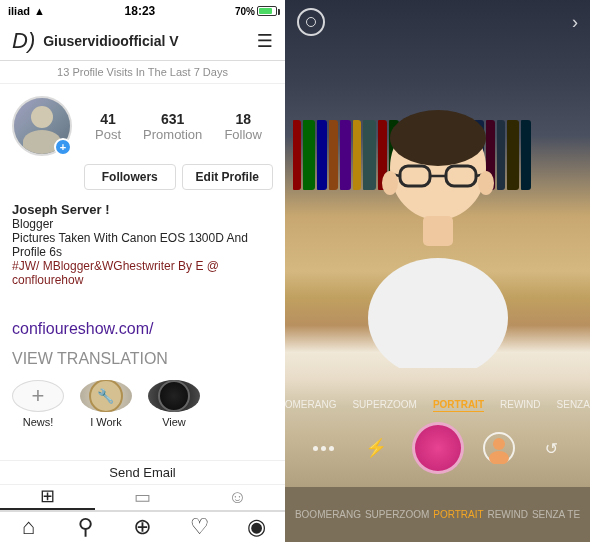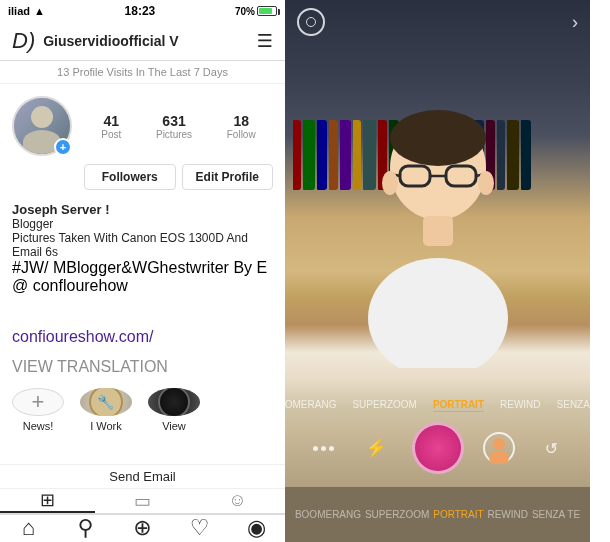--- a/index.html
+++ b/index.html
@@ -160,21 +160,21 @@
     }
 
     .stats-row {
       display: flex;
       flex: 1;
       justify-content: space-around;
       text-align: center;
     }
     .stat-item { display: flex; flex-direction: column; align-items: center; }
     .stat-number { font-size: 14px; font-weight: 600; color: #262626; }
-    .stat-label { font-size: 10px; color: #8e8e8e; }
+    .stat-label { font-size: 13px; color: #8e8e8e; }
 
     
     .action-buttons {
       display: flex;
       gap: 6px;
       padding: 0 12px 10px 12px;
       margin-left: 72px;
     }
     .btn-promotion {
       flex: 1;
@@ -212,22 +212,22 @@
     }
     .bio-title {
       font-size: 12px;
       color: #262626;
     }
     .bio-desc {
       font-size: 12px;
       color: #262626;
     }
     .bio-hashtag {
-      font-size: 16px;
-      color: #000000;
+      font-size: 12px;
+      color: #7f1d1d;
     }
     .bio-link {
       font-size: 16px;
       color: #4c1d95;
       margin-top: 33px;
     }
     .view-translation {
       font-size: 16px;
       color: #8e8e8e;
       padding: 4px 0 8px 12px;
@@ -577,38 +577,38 @@
       </div>
       <div class="add-btn">+</div>
     </div>
     <div class="stats-row">
       <div class="stat-item">
         <span class="stat-number">41</span>
         <span class="stat-label">Post</span>
       </div>
       <div class="stat-item">
         <span class="stat-number">631</span>
-        <span class="stat-label">Pictures</span>
+        <span class="stat-label">Promotion</span>
       </div>
       <div class="stat-item">
         <span class="stat-number">18</span>
         <span class="stat-label">Follow</span>
       </div>
     </div>
   </div>
 
   <div class="action-buttons">
     <button class="btn-promotion">Followers</button>
     <button class="btn-edit-profile">Edit Profile</button>
   </div>
 
   <div class="bio-section">
     <div class="bio-name">Joseph Server !</div>
     <div class="bio-title">Blogger</div>
-    <div class="bio-desc">Pictures Taken With Canon EOS 1300D And Email 6s</div>
+    <div class="bio-desc">Pictures Taken With Canon EOS 1300D And Profile 6s</div>
     <div class="bio-hashtag">#JW/ MBlogger&amp;WGhestwriter By E @ conflourehow</div>
     <div class="bio-link">confioureshow.com/</div>
   </div>
 
   <div class="view-translation">VIEW TRANSLATION</div>
 
   <div class="highlights-row">
     <div class="highlight-item">
       <div class="highlight-circle">
         <span class="highlight-add">+</span>

